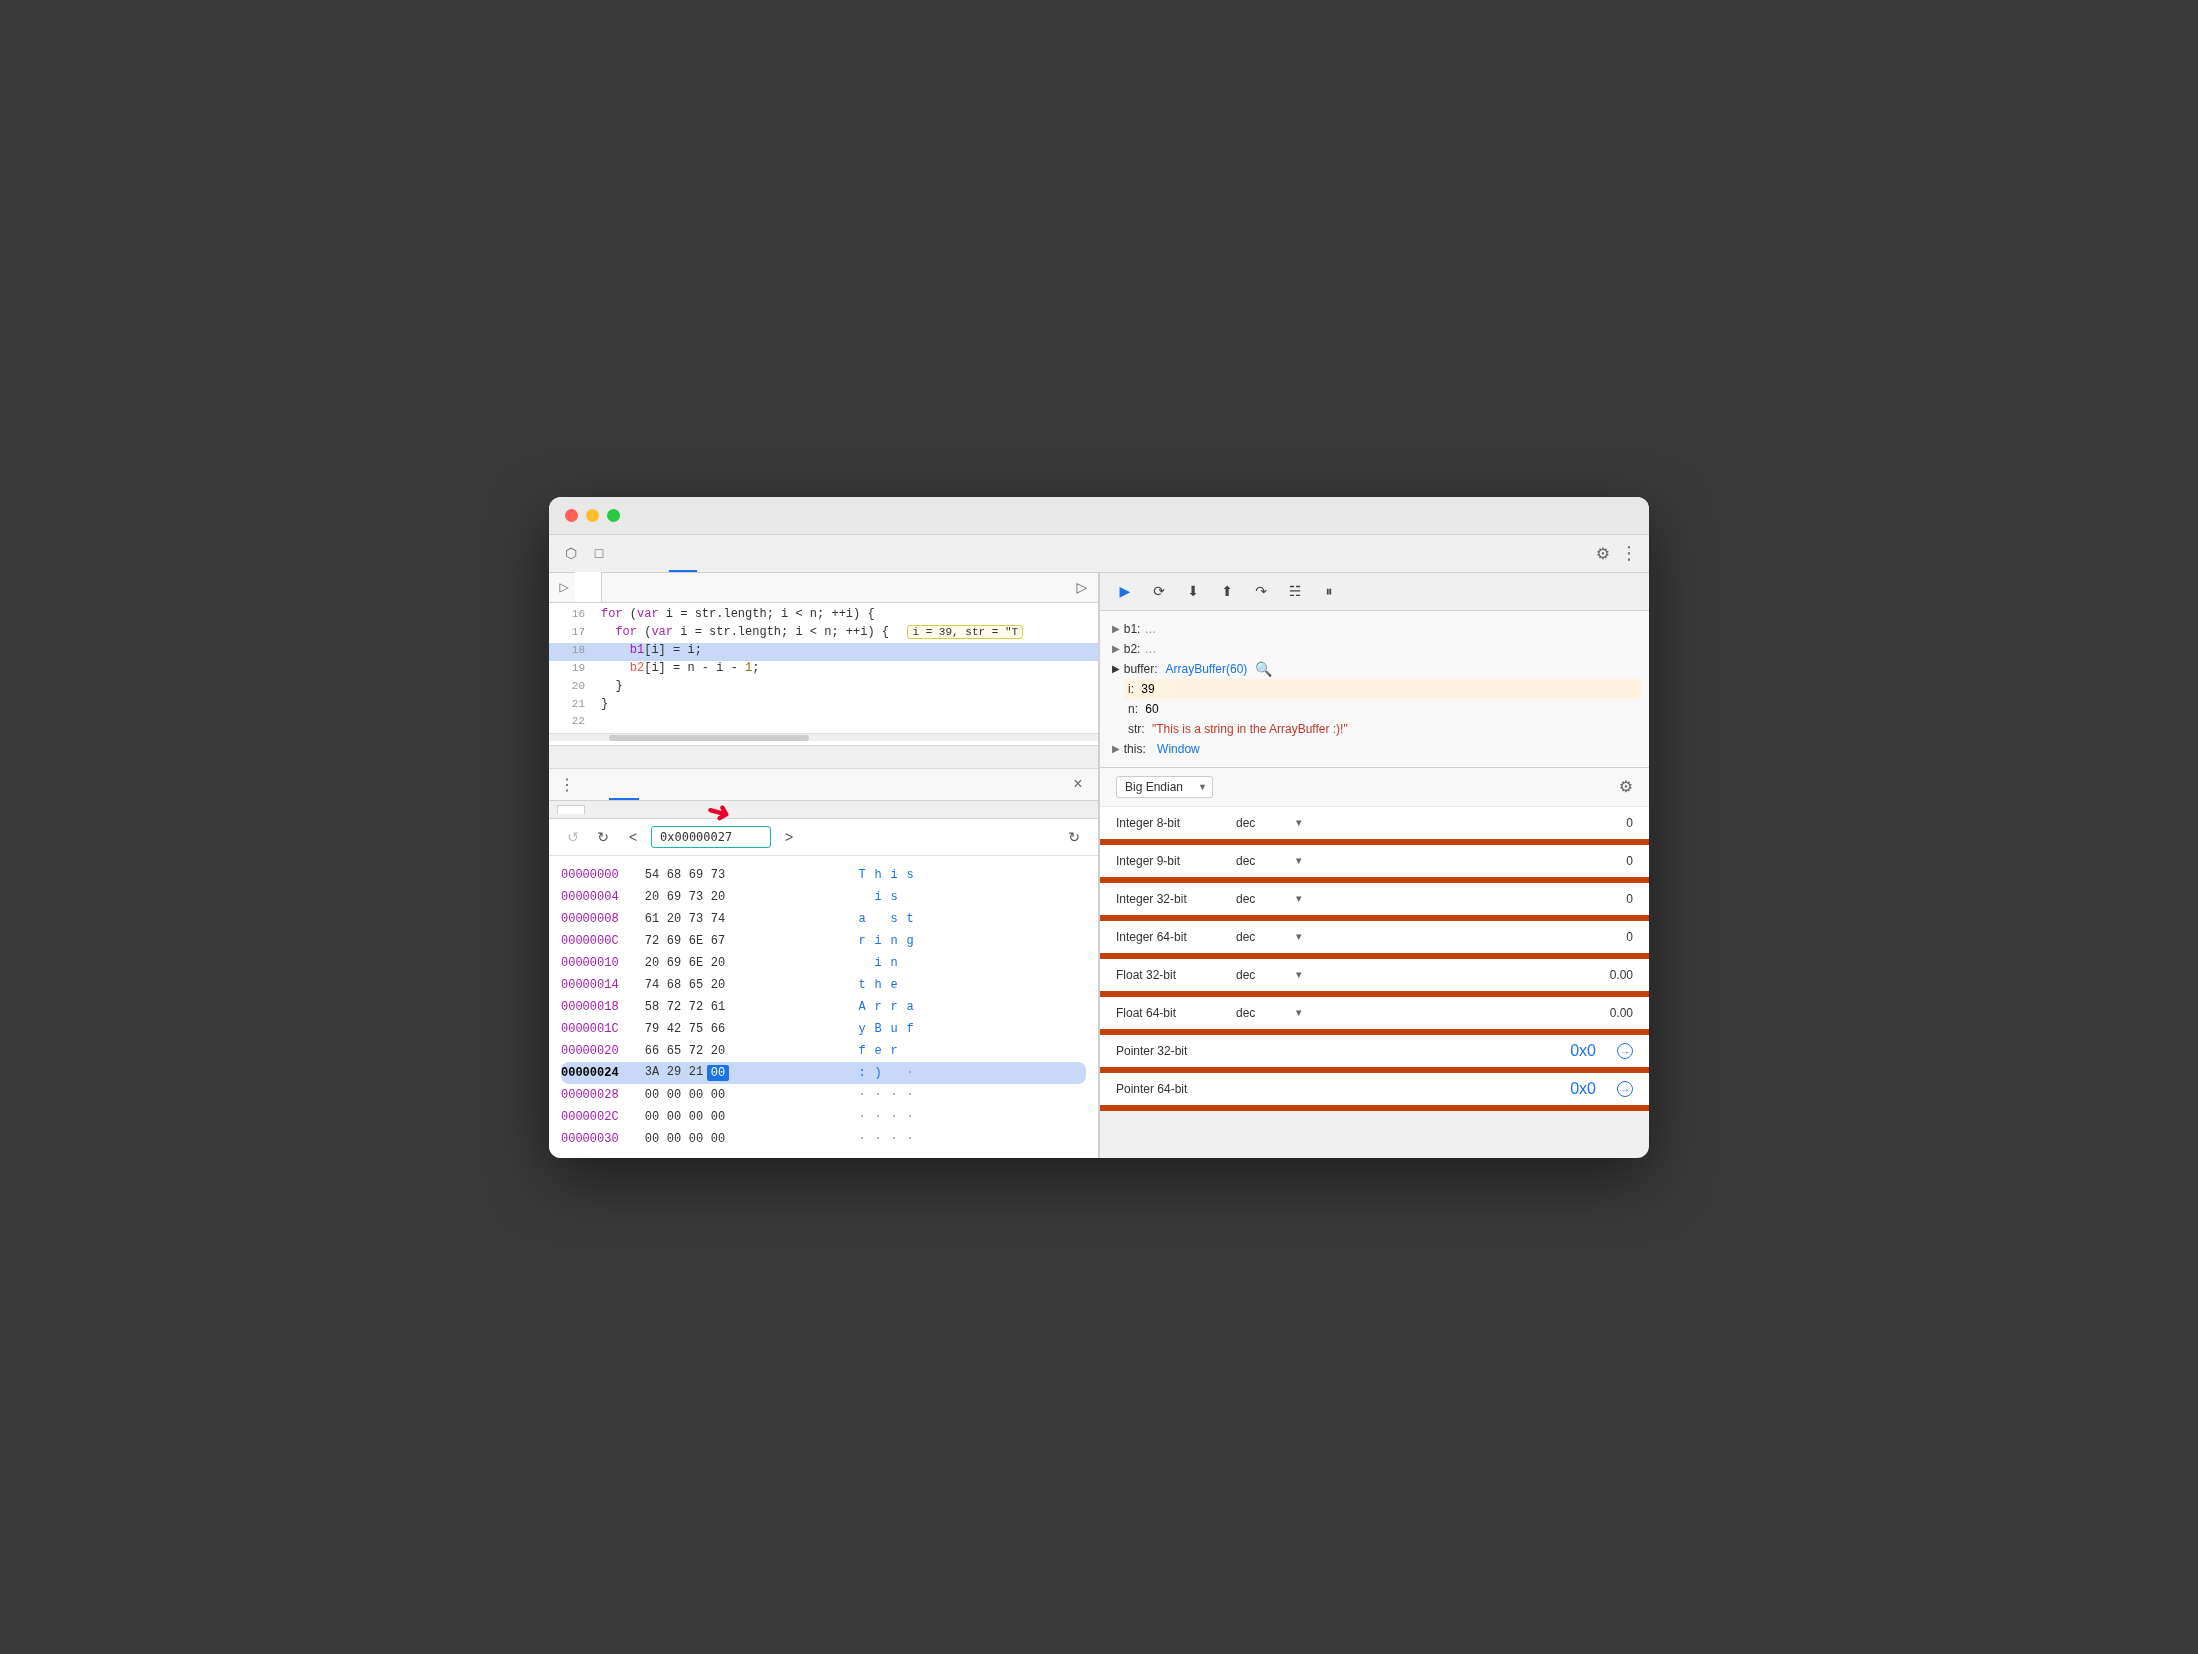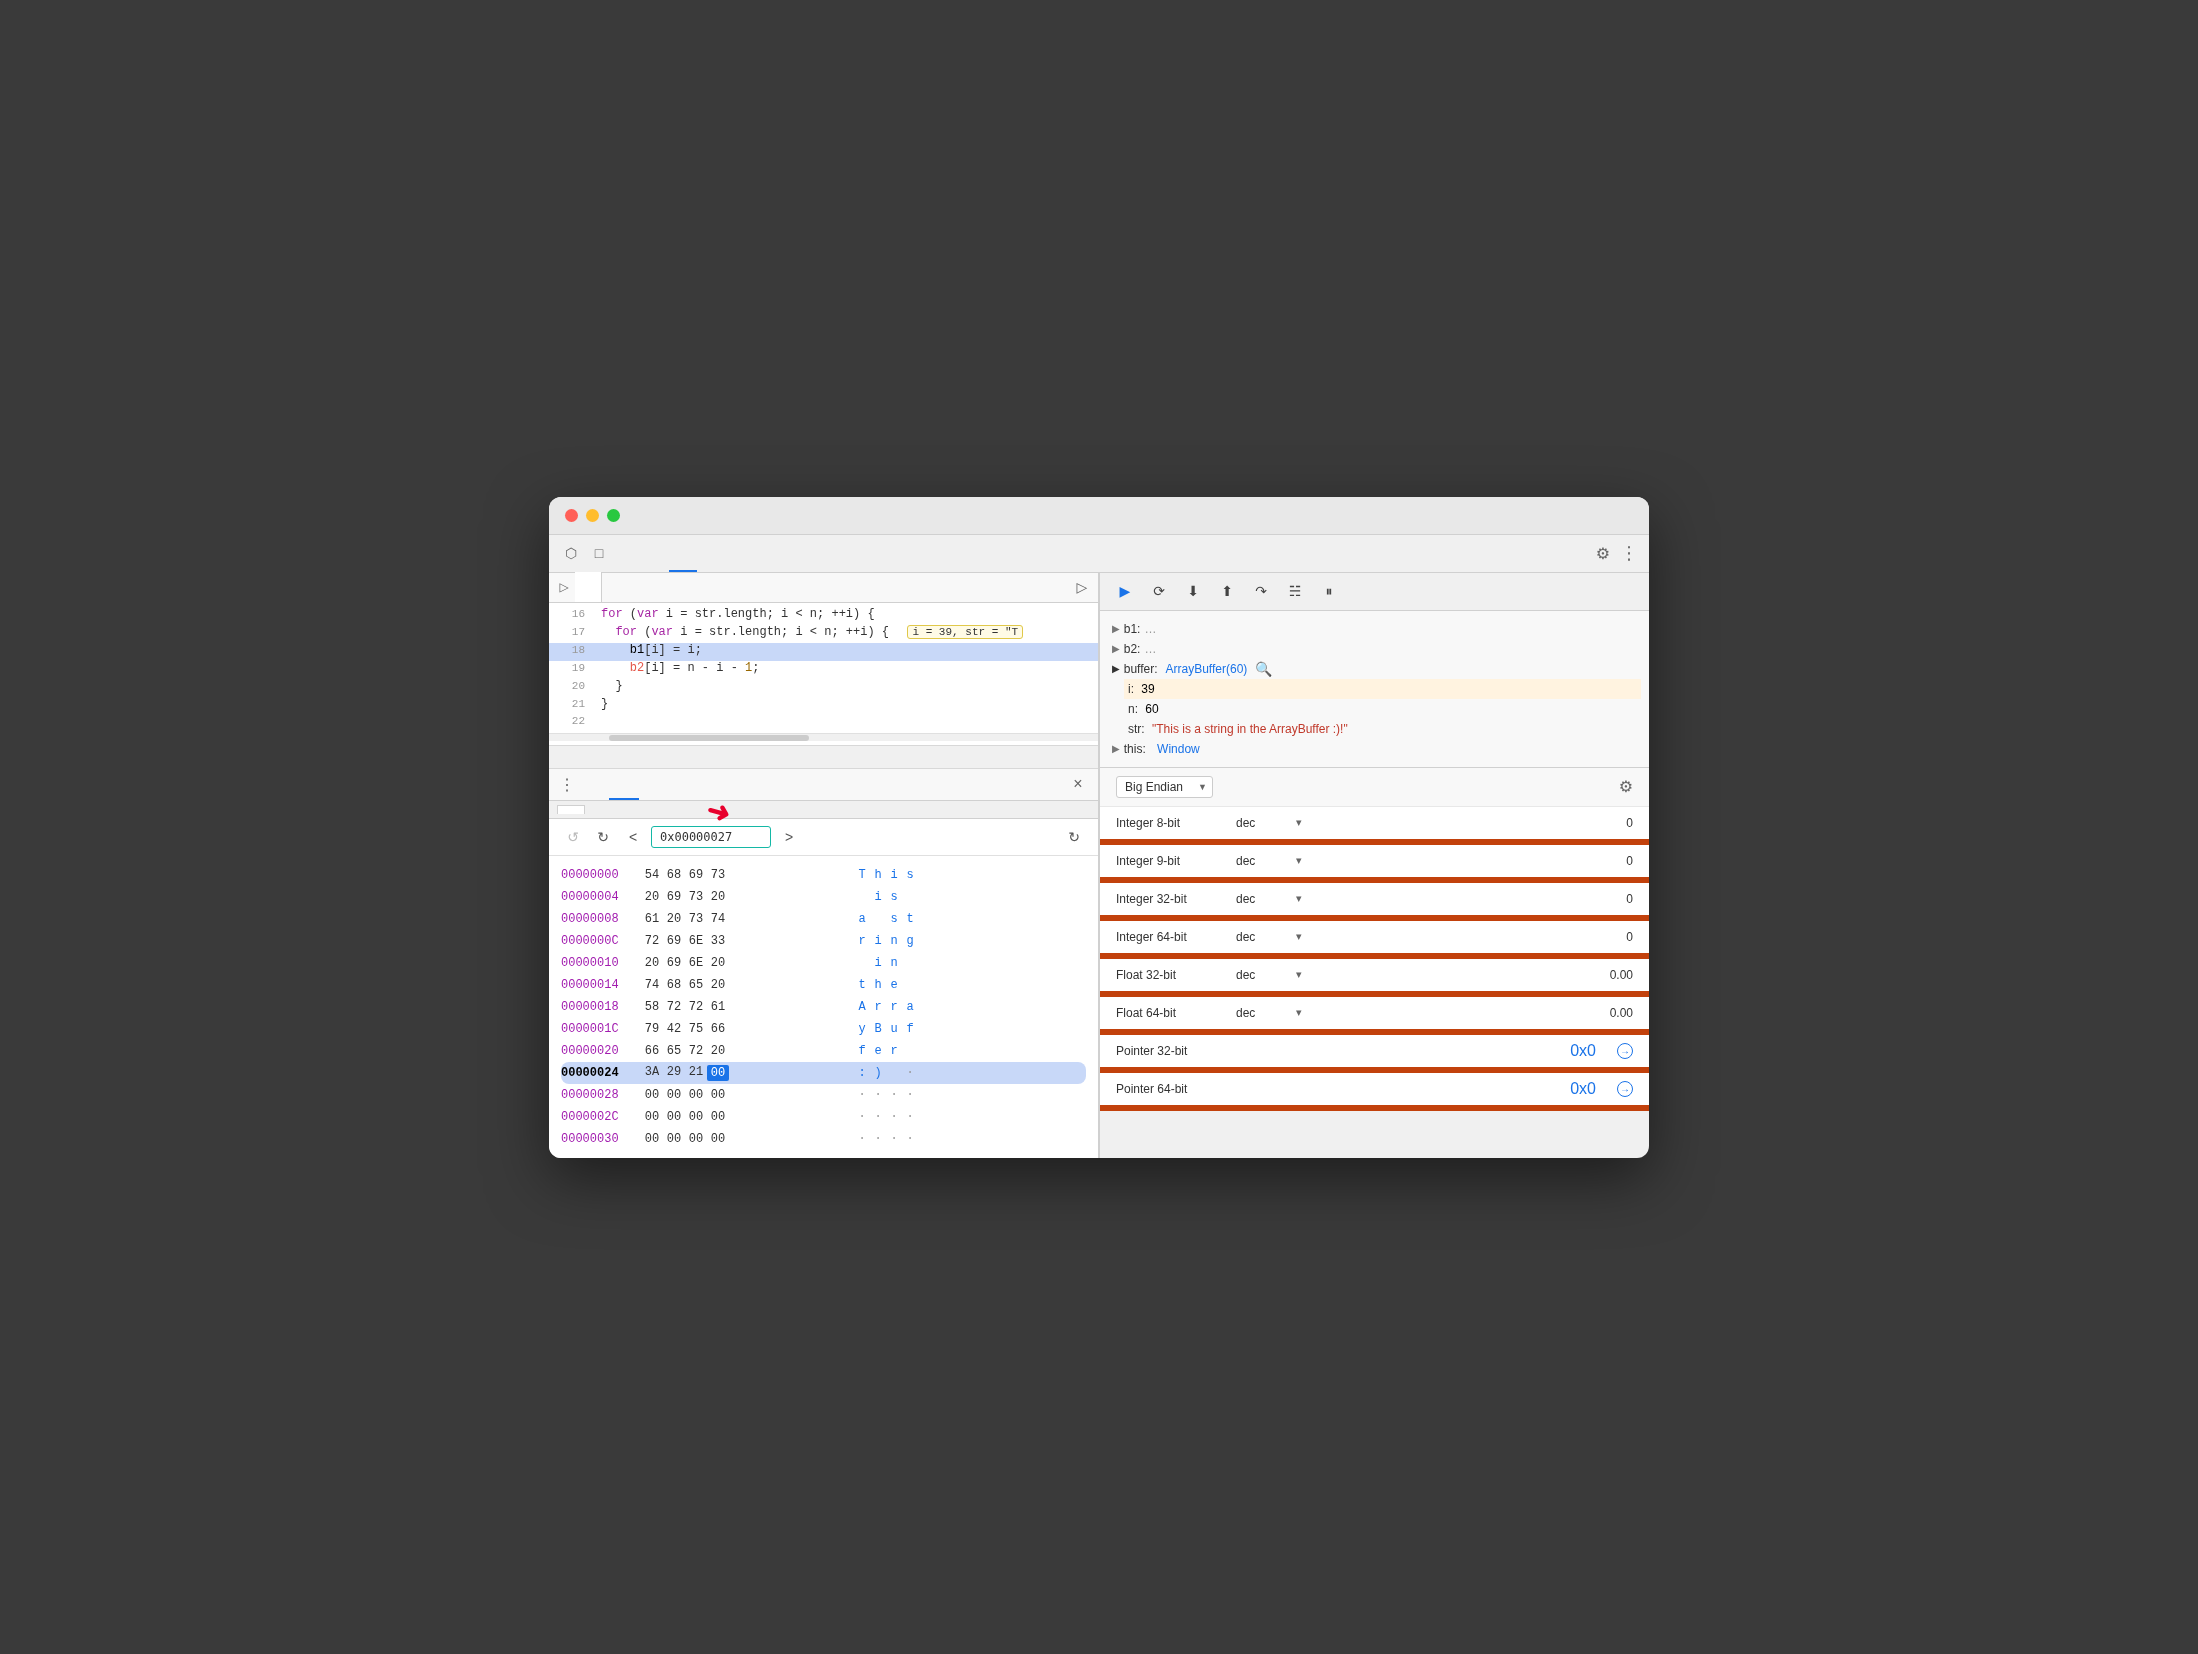--- a/index.html
+++ b/index.html
@@ -190,21 +190,21 @@
       margin-right: 16px;
       font-size: 11px;
       user-select: none;
     }
     .code-content {
       color: #333;
       white-space: nowrap;
     }
     .code-content .kw { color: #a626a4; }
     .code-content .num { color: #986801; }
-    .code-content .var-b1 { color: #000000; }
+    .code-content .var-b1 { color: #a21caf; }
     .code-content .var-b2 { color: #e45649; }
     .code-inline-val {
       background: #fffbe6;
       border: 1px solid #e0c84a;
       border-radius: 3px;
       padding: 0 4px;
       font-size: 11px;
       color: #333;
       margin-left: 4px;
     }
@@ -769,21 +769,21 @@
                   <span class="mi-char">s</span>
                   <span class="mi-char">t</span>
                 </div>
               </div>
               <div class="mi-row">
                 <span class="mi-addr">0000000C</span>
                 <div class="mi-bytes">
                   <span class="mi-byte">72</span>
                   <span class="mi-byte">69</span>
                   <span class="mi-byte">6E</span>
-                  <span class="mi-byte">33</span>
+                  <span class="mi-byte">67</span>
                 </div>
                 <div class="mi-chars">
                   <span class="mi-char">r</span>
                   <span class="mi-char">i</span>
                   <span class="mi-char">n</span>
                   <span class="mi-char">g</span>
                 </div>
               </div>
               <div class="mi-row">
                 <span class="mi-addr">00000010</span>

